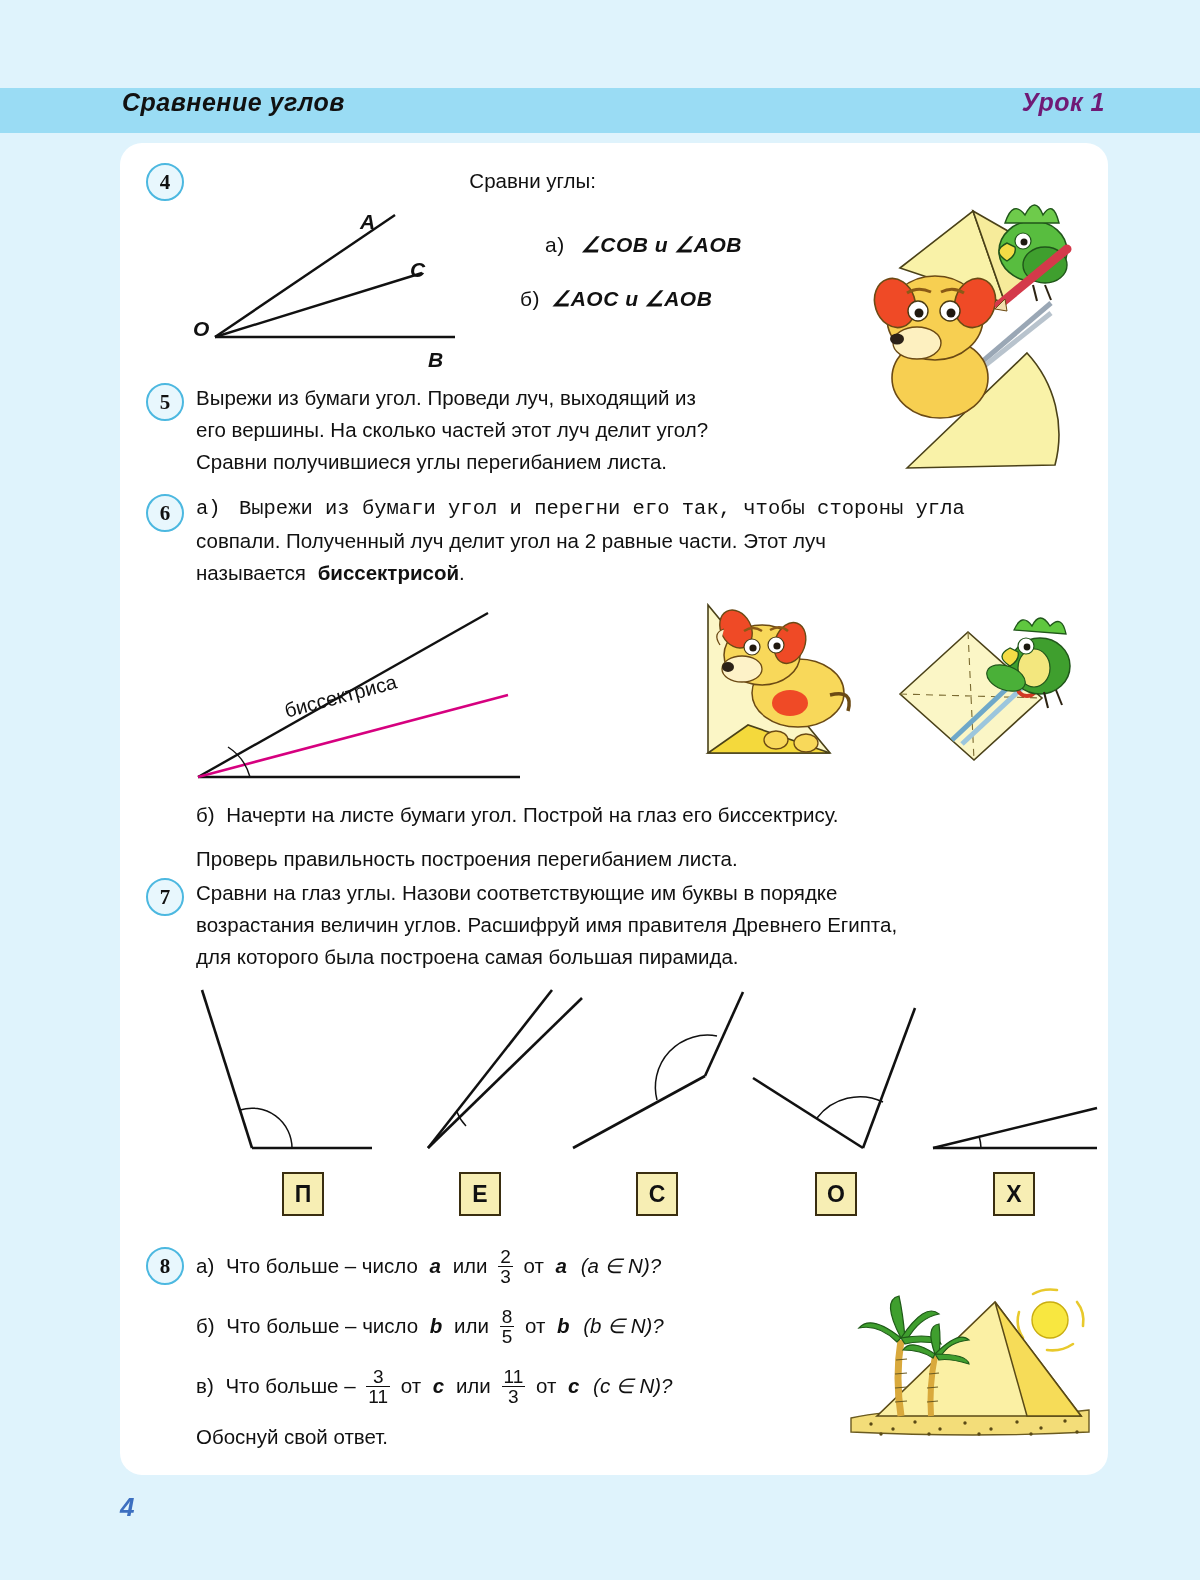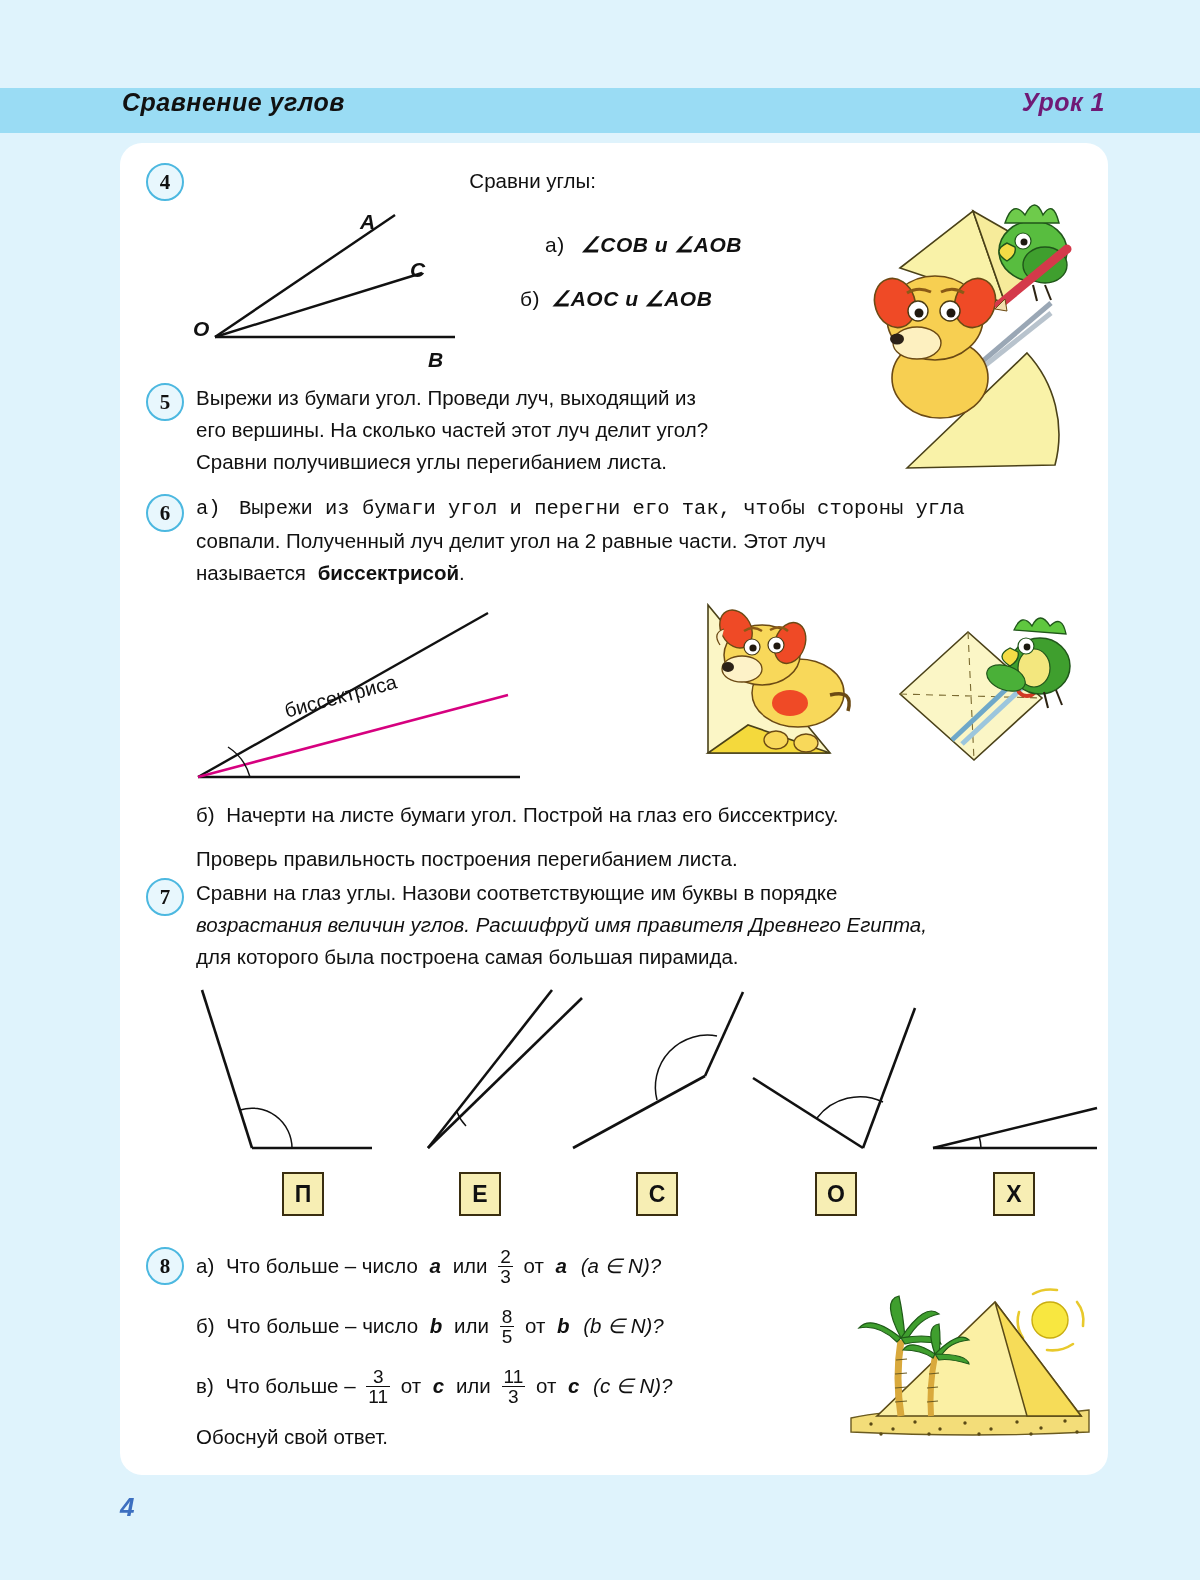--- a/index.html
+++ b/index.html
@@ -219,21 +219,21 @@
 </svg>
 
 <div class="ptext" style="left:196px;top:800px;width:900px;">
   <span>б)</span>
   <span style="margin-left:6px;">Начерти  на  листе  бумаги  угол.  Построй  на  глаз  его  биссектрису.</span>
 </div>
 <div class="ptext" style="left:196px;top:832px;width:900px;margin-top:12px;">Проверь правильность построения перегибанием листа.</div>
 
 <div class="task-num" style="left:146px;top:878px;">7</div>
 <div class="ptext" style="left:196px;top:878px;width:900px;">Сравни  на  глаз  углы.  Назови  соответствующие  им  буквы  в  порядке</div>
-<div class="ptext" style="left:196px;top:910px;width:900px;font-style:italic;">возрастания величин углов. Расшифруй имя правителя Древнего Египта,</div>
+<div class="ptext" style="left:196px;top:910px;width:900px;">возрастания величин углов. Расшифруй имя правителя Древнего Египта,</div>
 <div class="ptext" style="left:196px;top:942px;width:900px;">для  которого  была  построена  самая  большая  пирамида.</div>
 
 <svg class="svg-abs" style="left:190px;top:980px;" width="190" height="180">
   <line x1="62" y1="168" x2="182" y2="168" stroke="#111" stroke-width="2.6"></line>
   <line x1="62" y1="168" x2="12" y2="10" stroke="#111" stroke-width="2.6"></line>
   <path d="M102 168 A40 40 0 0 0 50 130" fill="none" stroke="#111" stroke-width="1.5"></path>
 </svg>
 <div class="letter-box" style="left:282px;top:1172px;">П</div>
 
 <svg class="svg-abs" style="left:410px;top:980px;" width="180" height="180">

